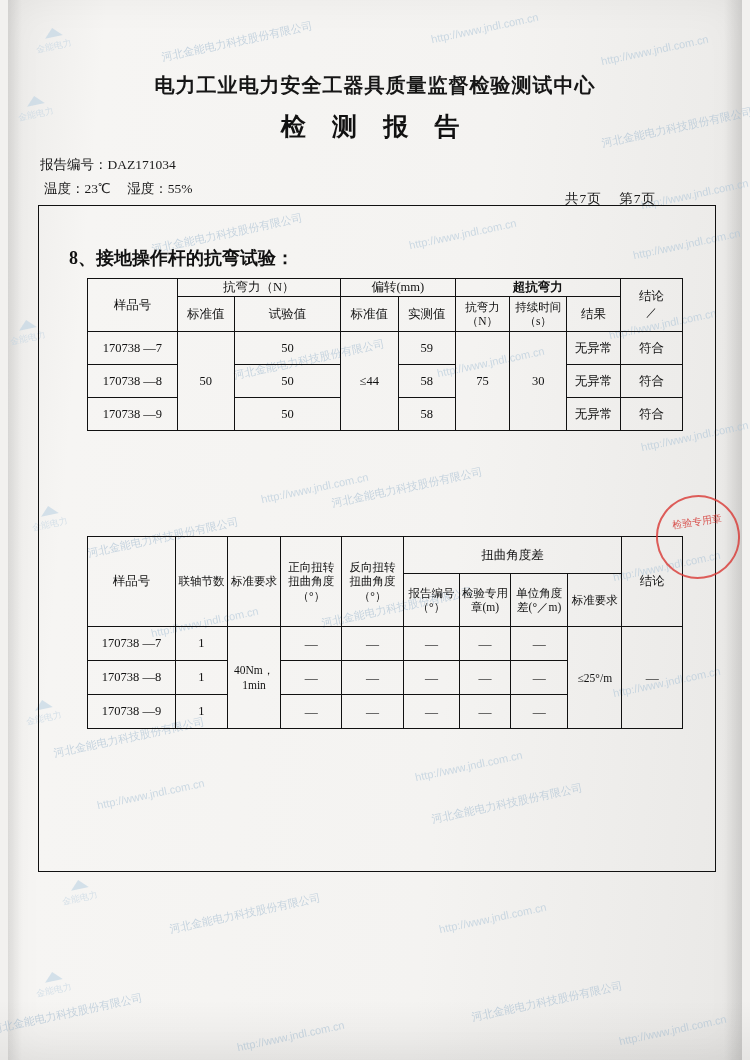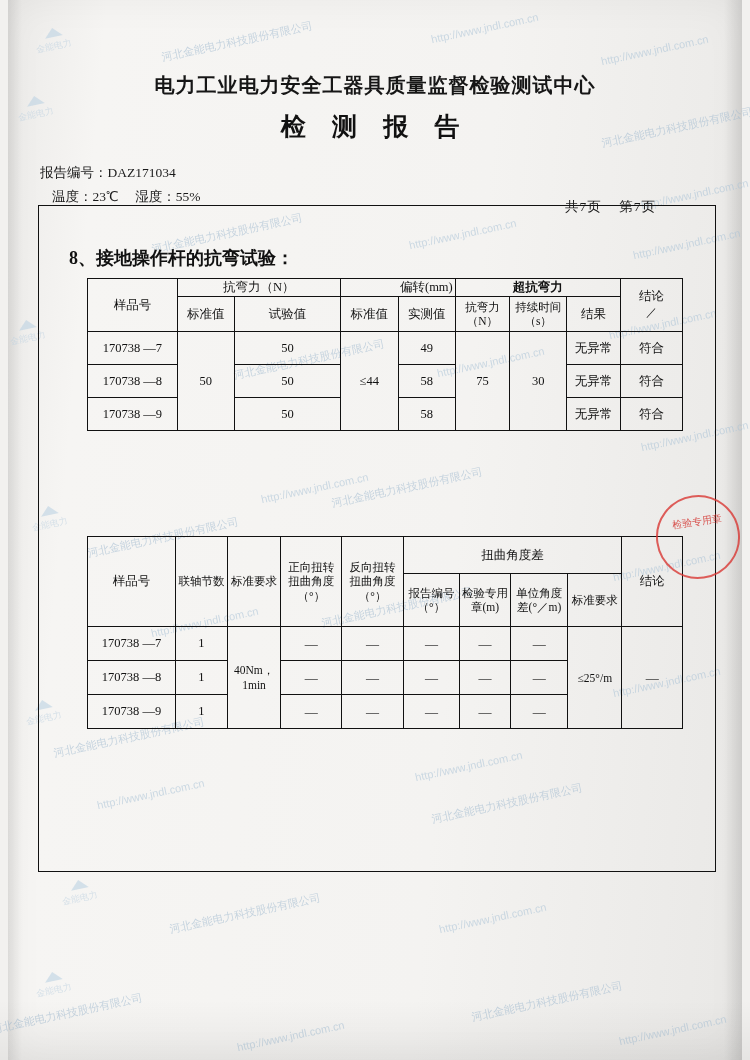--- a/index.html
+++ b/index.html
@@ -58,24 +58,24 @@
 
   .org-title{
     position:absolute;left:0;top:72px;width:750px;text-align:center;
     font-size:20px;font-weight:bold;letter-spacing:1px;color:#161616;
   }
   .doc-title{
     position:absolute;left:0;top:110px;width:750px;text-align:center;
     font-size:25px;font-weight:bold;letter-spacing:10px;color:#111;
   }
   .meta{
-    position:absolute;font-size:13.5px;color:#1a1a1a;margin-top:8px;
+    position:absolute;font-size:13.5px;color:#1a1a1a;
   }
   .meta-report{left:40px;top:156px;}
-  .meta-temp{left:52px;top:180px;}
+  .meta-temp{left:44px;top:180px;}
   .meta-pages{left:565px;top:190px;letter-spacing:1px;}
   .mono-val{font-family:"Liberation Serif",serif;letter-spacing:0px;}
 
   .outer-box{
     position:absolute;left:38px;top:205px;width:676px;height:665px;
     border:1.6px solid #111;background:transparent;
   }
 
   .sec-title{
     position:absolute;font-size:18px;font-weight:bold;color:#111;
@@ -211,39 +211,39 @@
 
     <div class="outer-box">
 
       <div class="sec-title sec8">8、接地操作杆的抗弯试验：</div>
 
       <table class="t" id="tbl8">
         <tbody>
             <tr>
           <td rowspan="2" style="width:92px;height:52px;">样品号</td>
           <td colspan="2" style="width:172px;">抗弯力（N）</td>
-          <td colspan="2" style="width:116px;text-align:right;">偏转(mm)</td>
+          <td colspan="2" style="width:116px;">偏转(mm)</td>
           <td colspan="3" style="width:152px;font-weight:bold;">超抗弯力</td>
           <td rowspan="2" style="width:64px;" class="tall"><span>结论</span><br><span style="font-size:11px;">／</span></td>
         </tr>
         <tr>
           <td style="width:58px;height:34px;">标准值</td>
           <td style="width:114px;">试验值</td>
           <td style="width:58px;">标准值</td>
           <td style="width:58px;">实测值</td>
           <td style="width:52px;" class="small tall">抗弯力（N）</td>
           <td style="width:56px;" class="small tall">持续时间（s）</td>
           <td style="width:54px;">结果</td>
         </tr>
         <tr>
           <td style="height:32px;">170738 —7</td>
           <td rowspan="3">50</td>
           <td>50</td>
           <td rowspan="3">≤44</td>
-          <td>49</td>
+          <td>59</td>
           <td rowspan="3">75</td>
           <td rowspan="3">30</td>
           <td>无异常</td>
           <td>符合</td>
         </tr>
         <tr>
           <td style="height:32px;">170738 —8</td>
           <td>50</td>
           <td>58</td>
           <td>无异常</td>

